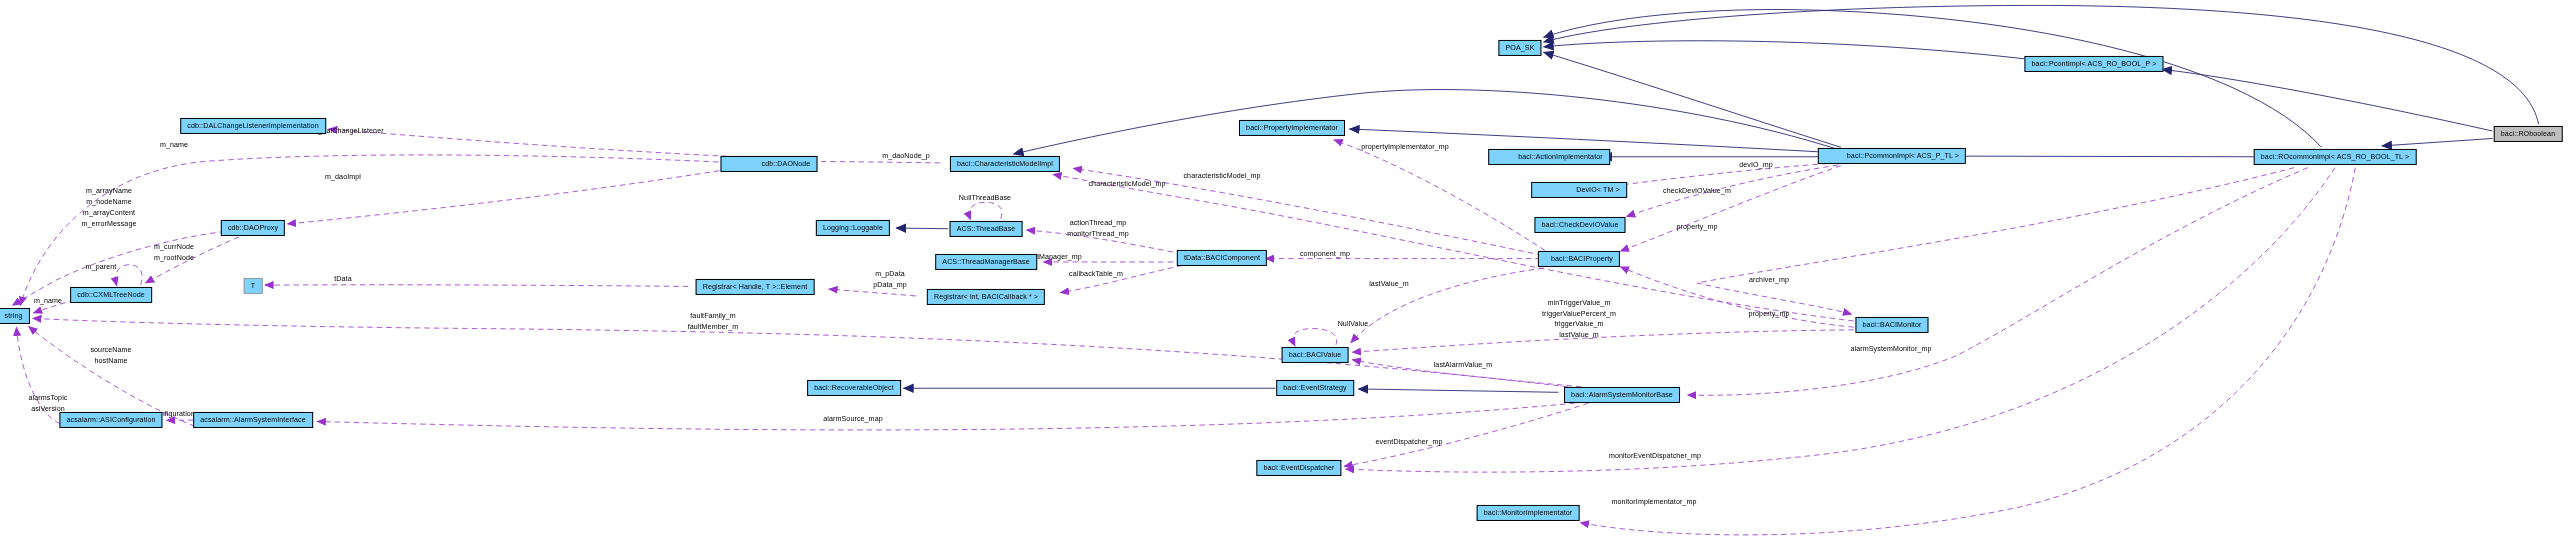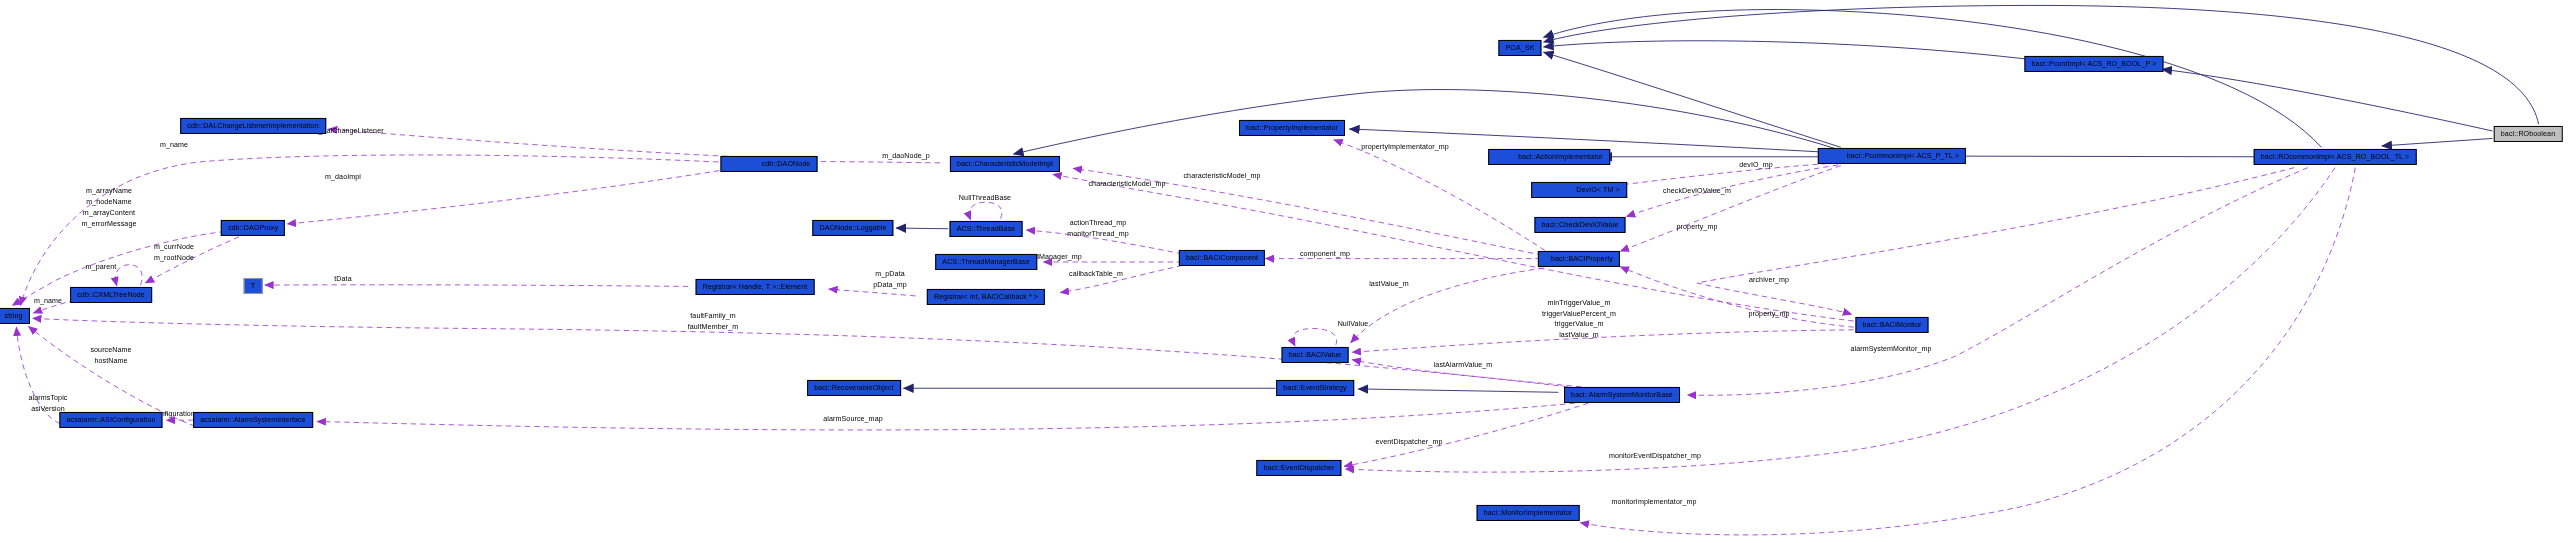--- a/index.html
+++ b/index.html
@@ -1,19 +1,19 @@
 <!DOCTYPE html>
 <html style="font-size:11px"><head>
 <meta charset="utf-8">
 <style>
   html,body{margin:0;padding:0;background:#fff;}
   .stage{position:relative;width:2576px;height:543px;background:#ffffff;overflow:hidden;
          font-family:"Liberation Sans",sans-serif;}
   .edge-layer{position:absolute;left:0;top:0;width:2576px;height:543px;z-index:1;}
-  .node{position:absolute;transform:translate(-50%,-50%);background:#1d4ed8;border:0.7px solid #000000;
+  .node{position:absolute;transform:translate(-50%,-50%);background:#7dd3fc;border:0.7px solid #000000;
         padding:2.7px 6.1px 3.4px 6.1px;font-size:7.1px;letter-spacing:0.1px;white-space:nowrap;color:#000;
         z-index:3;box-sizing:border-box;}
   .node.highlight{background:#bfbfbf;}
   .node.template{border-color:#9a9a9a;}
   .edge-label{position:absolute;transform:translate(-50%,-50%);font-size:7.1px;letter-spacing:0.1px;
         white-space:nowrap;color:#000;z-index:2;}
   path.inheritance{stroke:#24246e;stroke-width:1.3;fill:none;}
   path.usage{stroke:#9a32cd;stroke-width:1.2;fill:none;stroke-dasharray:8 6;}
 </style>
 </head>
@@ -132,27 +132,27 @@
       <div class="edge-label" style="left: 1654px; top: 502px;">monitorImplementator_mp</div>
       <div class="node" style="left: 13.6px; top: 316px;">string</div>
       <div class="node" style="left: 111px; top: 295px;">cdb::CXMLTreeNode</div>
       <div class="node" style="left: 253px; top: 126px;">cdb::DALChangeListenerImplementation</div>
       <div class="node" style="left: 253px; top: 228px;">cdb::DAOProxy</div>
       <div class="node template" style="left: 253px; top: 286px;">T</div>
       <div class="node" style="left: 111px; top: 420px;">acsalarm::ASIConfiguration</div>
       <div class="node" style="left: 253px; top: 420px;">acsalarm::AlarmSystemInterface</div>
       <div class="node" style="left: 769px; top: 164px; padding-left: 40px;">cdb::DAONode</div>
       <div class="node" style="left: 1005px; top: 164px;">baci::CharacteristicModelImpl</div>
-      <div class="node" style="left: 853px; top: 228px;">DAONode::Loggable</div>
+      <div class="node" style="left: 853px; top: 228px;">Logging::Loggable</div>
       <div class="node" style="left: 986px; top: 229px;">ACS::ThreadBase</div>
       <div class="node" style="left: 986px; top: 262px;">ACS::ThreadManagerBase</div>
       <div class="node" style="left: 986px; top: 297px;">Registrar&lt; int, BACICallback * &gt;</div>
       <div class="node" style="left: 755px; top: 287px;">Registrar&lt; Handle, T &gt;::Element</div>
       <div class="node" style="left: 854px; top: 388px;">baci::RecoverableObject</div>
-      <div class="node" style="left: 1222px; top: 258px;">baci::BACIComponent</div>
+      <div class="node" style="left: 1222px; top: 258px;">tData::BACIComponent</div>
       <div class="node" style="left: 1292px; top: 128px;">baci::PropertyImplementator</div>
       <div class="node" style="left: 1520px; top: 48px;">POA_SK</div>
       <div class="node" style="left: 1549px; top: 157px; padding-left: 29px;">baci::ActionImplementator</div>
       <div class="node" style="left: 1579px; top: 190px; padding-left: 44px;">DevIO&lt; TM &gt;</div>
       <div class="node" style="left: 1580px; top: 225px;">baci::CheckDevIOValue</div>
       <div class="node" style="left: 1579px; top: 259px; padding-left: 12px;">baci::BACIProperty</div>
       <div class="node" style="left: 1315px; top: 355px;">baci::BACIValue</div>
       <div class="node" style="left: 1315px; top: 388px;">baci::EventStrategy</div>
       <div class="node" style="left: 1299px; top: 468px;">baci::EventDispatcher</div>
       <div class="node" style="left: 1622px; top: 395px;">baci::AlarmSystemMonitorBase</div>

